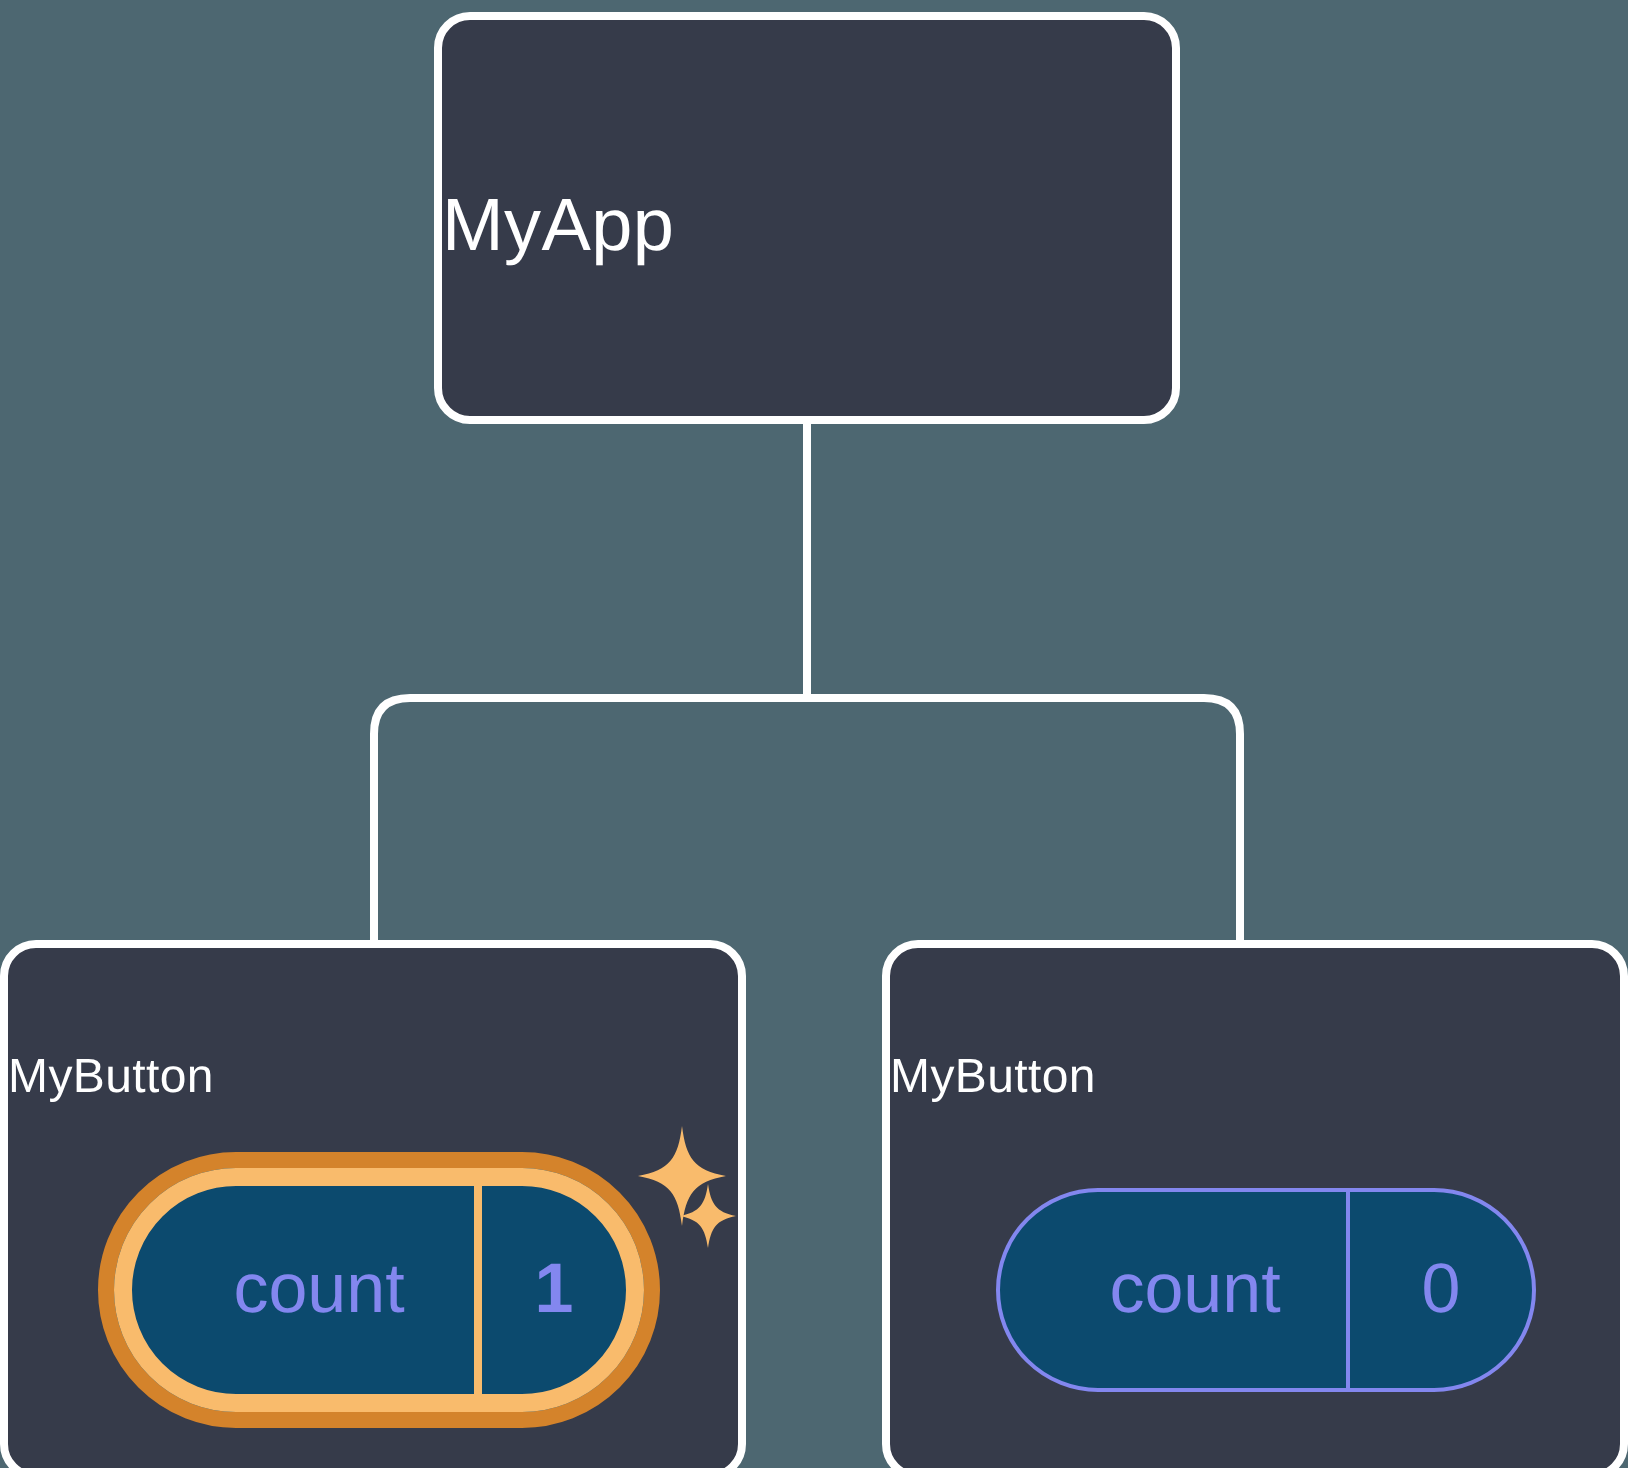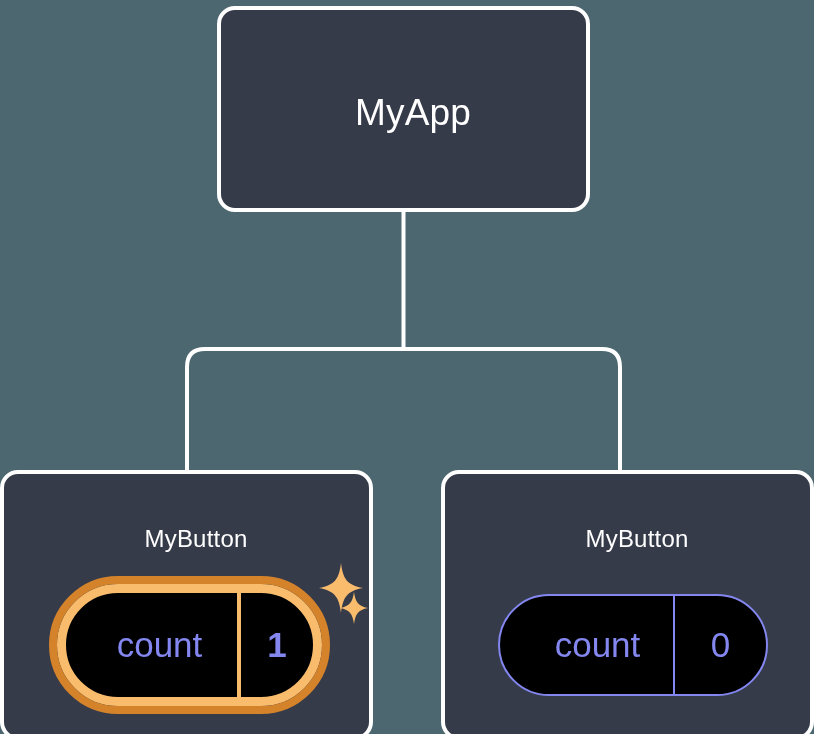--- a/index.html
+++ b/index.html
@@ -50,44 +50,42 @@
   .node-child-right {
     left: 441px;
     top: 470px;
     width: 373px;
     height: 270px;
   }
   .node-title {
     position: absolute;
     left: 0;
     right: 0;
-    text-align: center;
     color: #ffffff;
     font-weight: 300;
     letter-spacing: 0.2px;
     white-space: nowrap;
-    padding-left: 19px;
   }
   .node-root .node-title {
     top: 82px;
     font-size: 37px;
   }
   .node-child-left .node-title,
   .node-child-right .node-title {
     top: 51px;
     font-size: 24px;
   }
 
   
   .pill {
     position: absolute;
     box-sizing: border-box;
     display: flex;
     align-items: stretch;
-    background: #000000;
+    background: #0c4a6e;
   }
   .pill-key, .pill-val {
     display: flex;
     align-items: center;
     justify-content: center;
     color: #8387ef;
     white-space: nowrap;
   }
 
   

